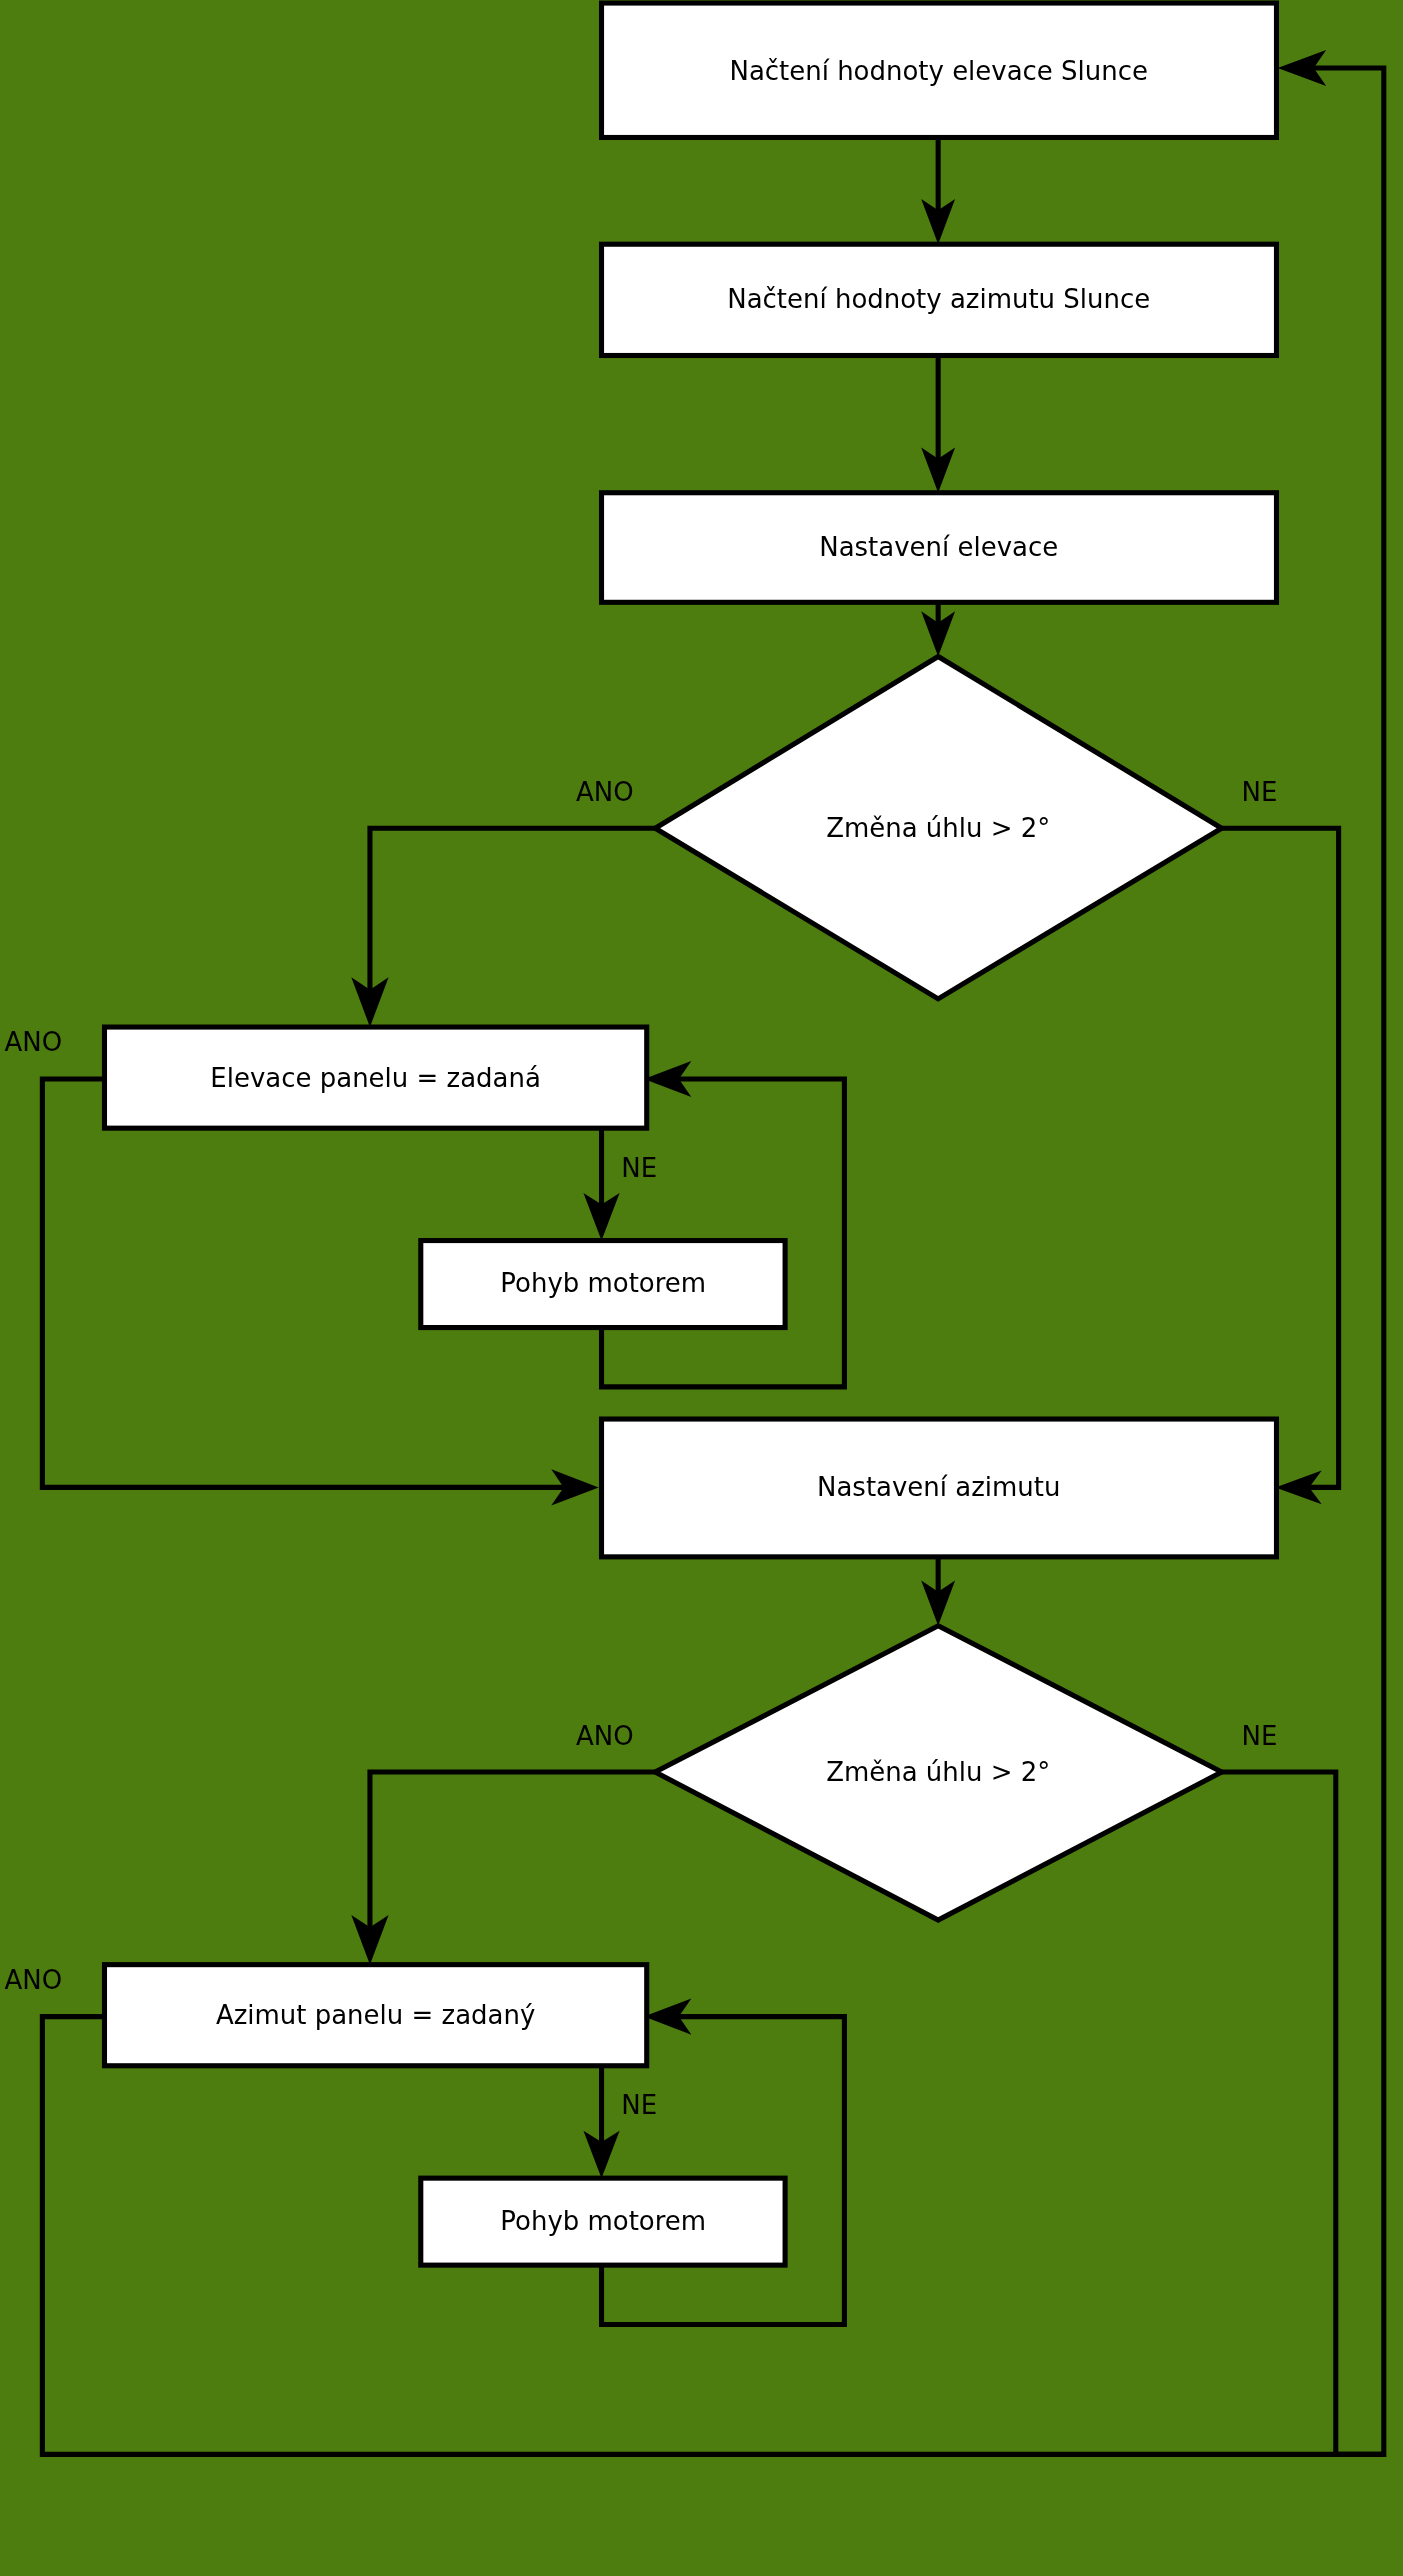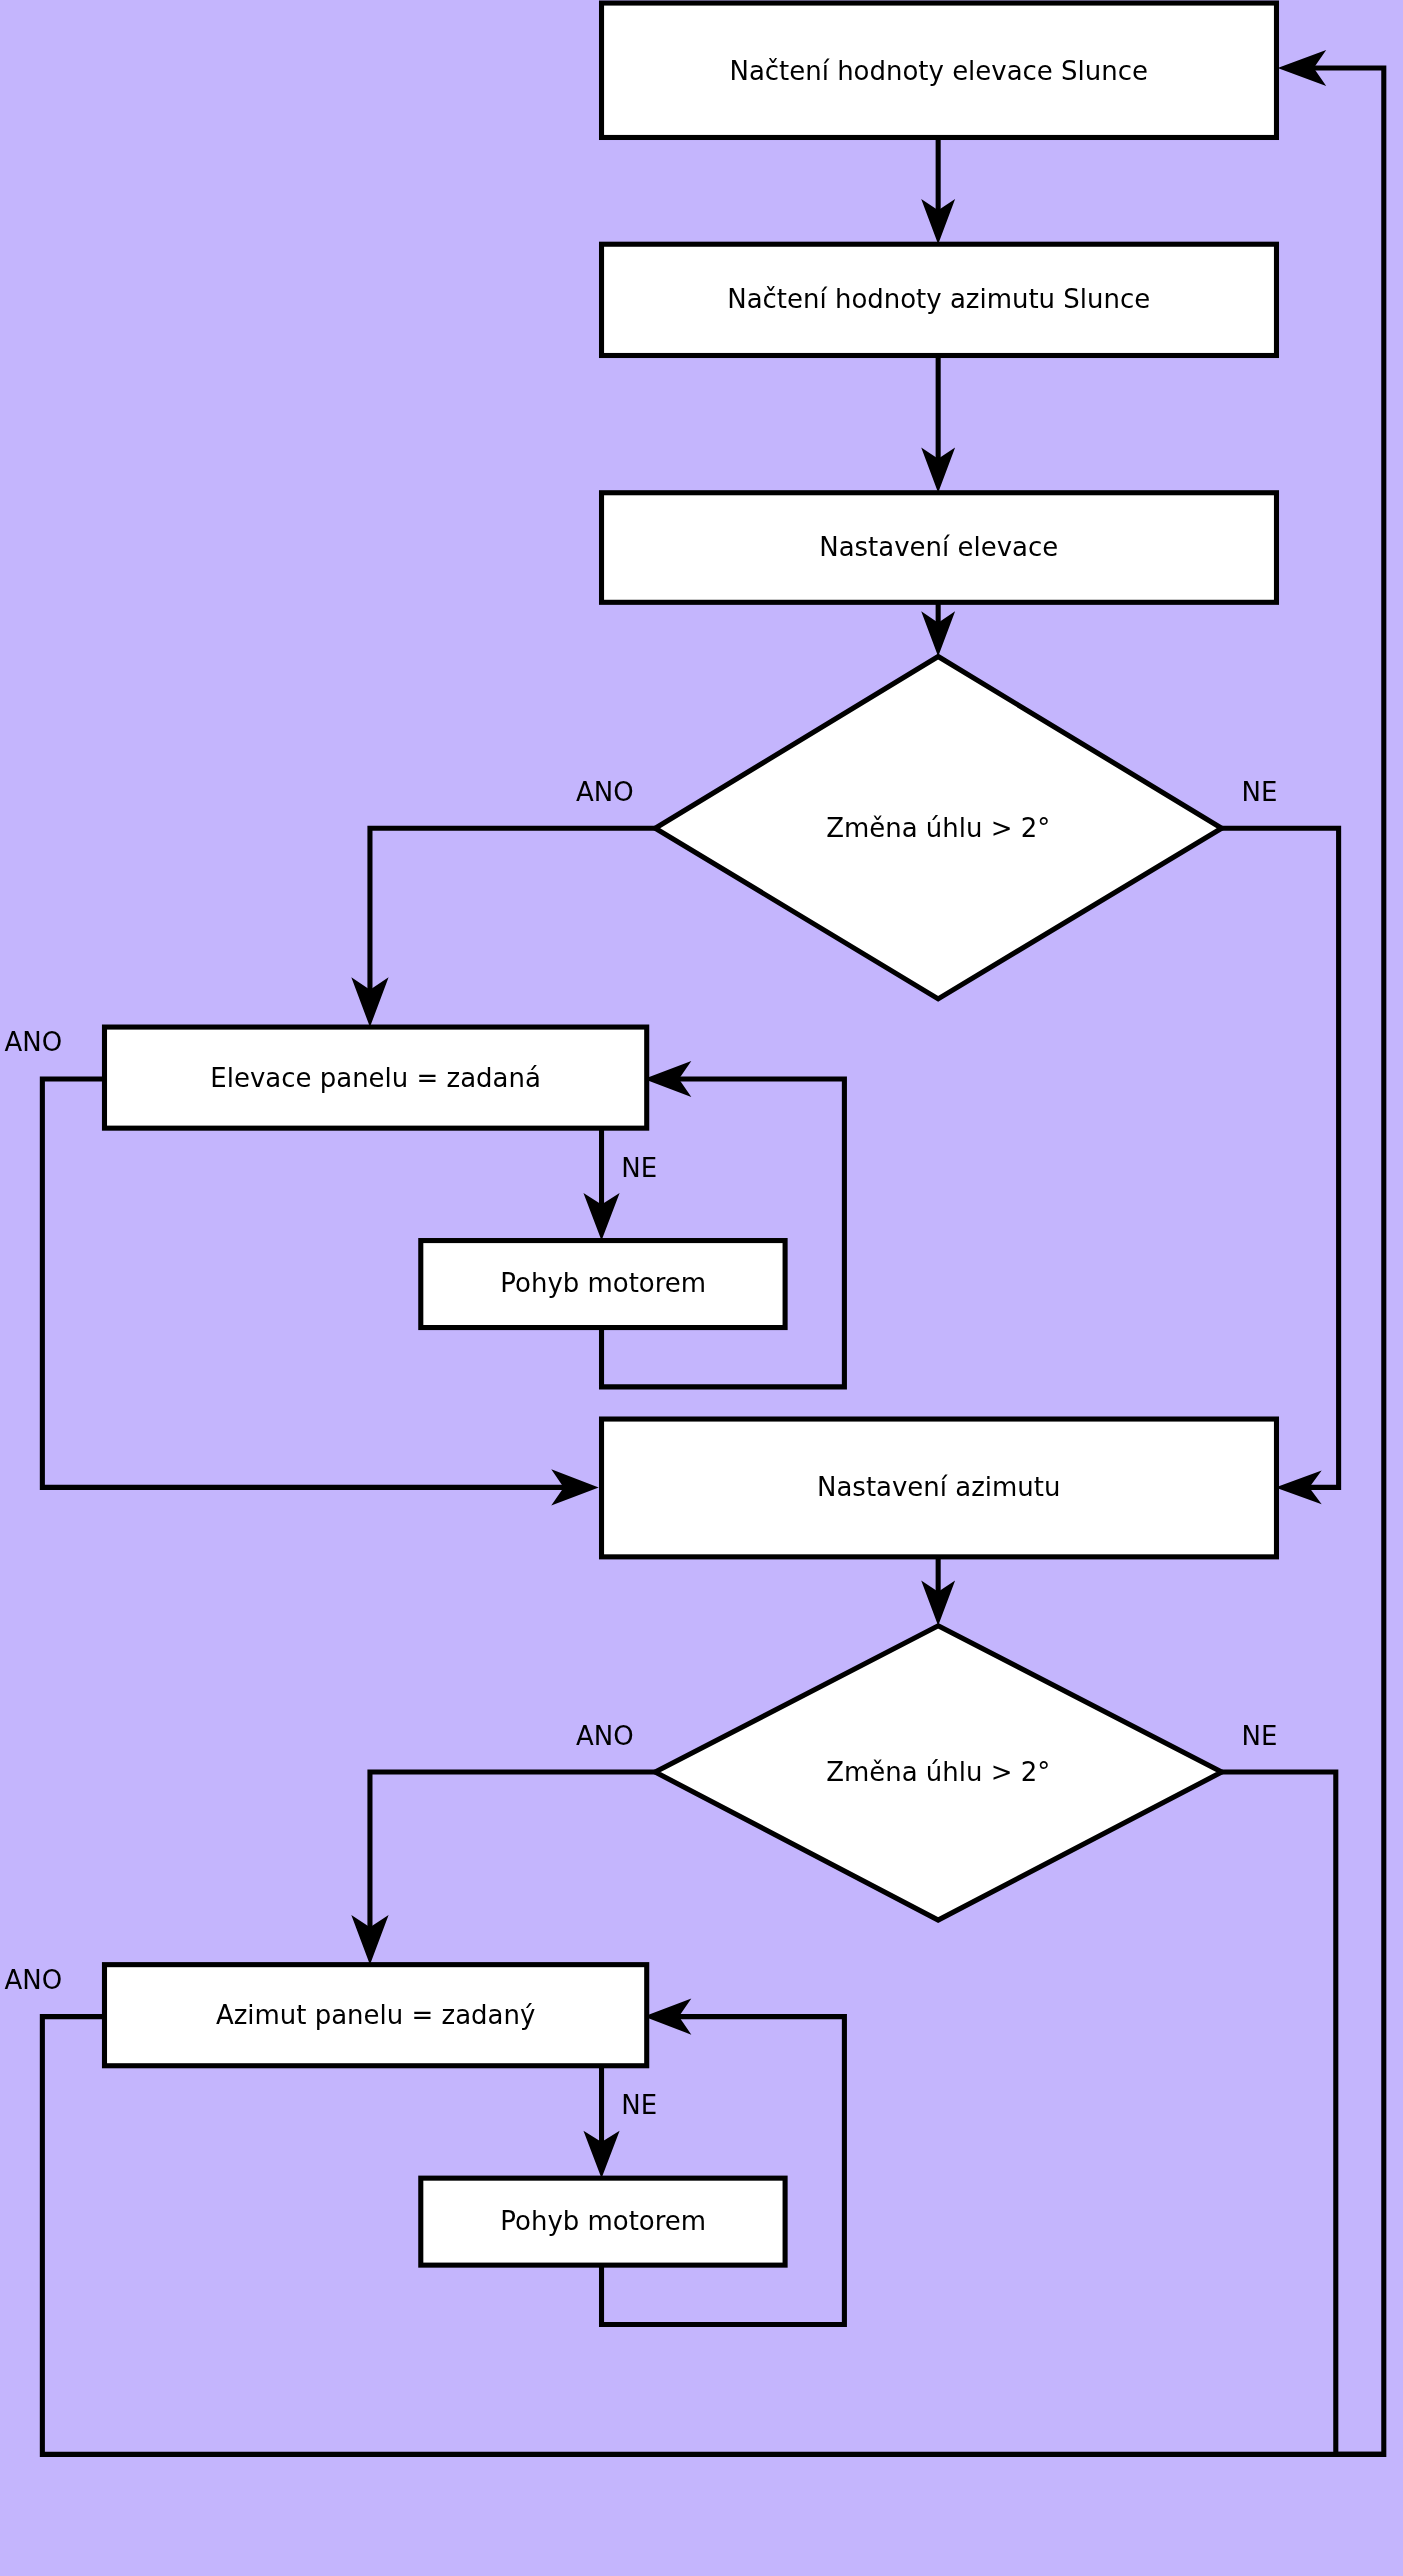--- a/index.html
+++ b/index.html
@@ -7,21 +7,21 @@
     padding: 0;
     background: #ffffff;
   }
   body {
     font-family: "DejaVu Sans", "Liberation Sans", sans-serif;
   }
   #flowchart-root {
     position: relative;
     width: 1403px;
     height: 2576px;
-    background: #c4b5fd;
+    background: #4d7c0f;
     overflow: hidden;
   }
   svg.diagram-svg {
     display: block;
     width: 1403px;
     height: 2576px;
   }
   .node-box {
     fill: #ffffff;
     stroke: #000000;

